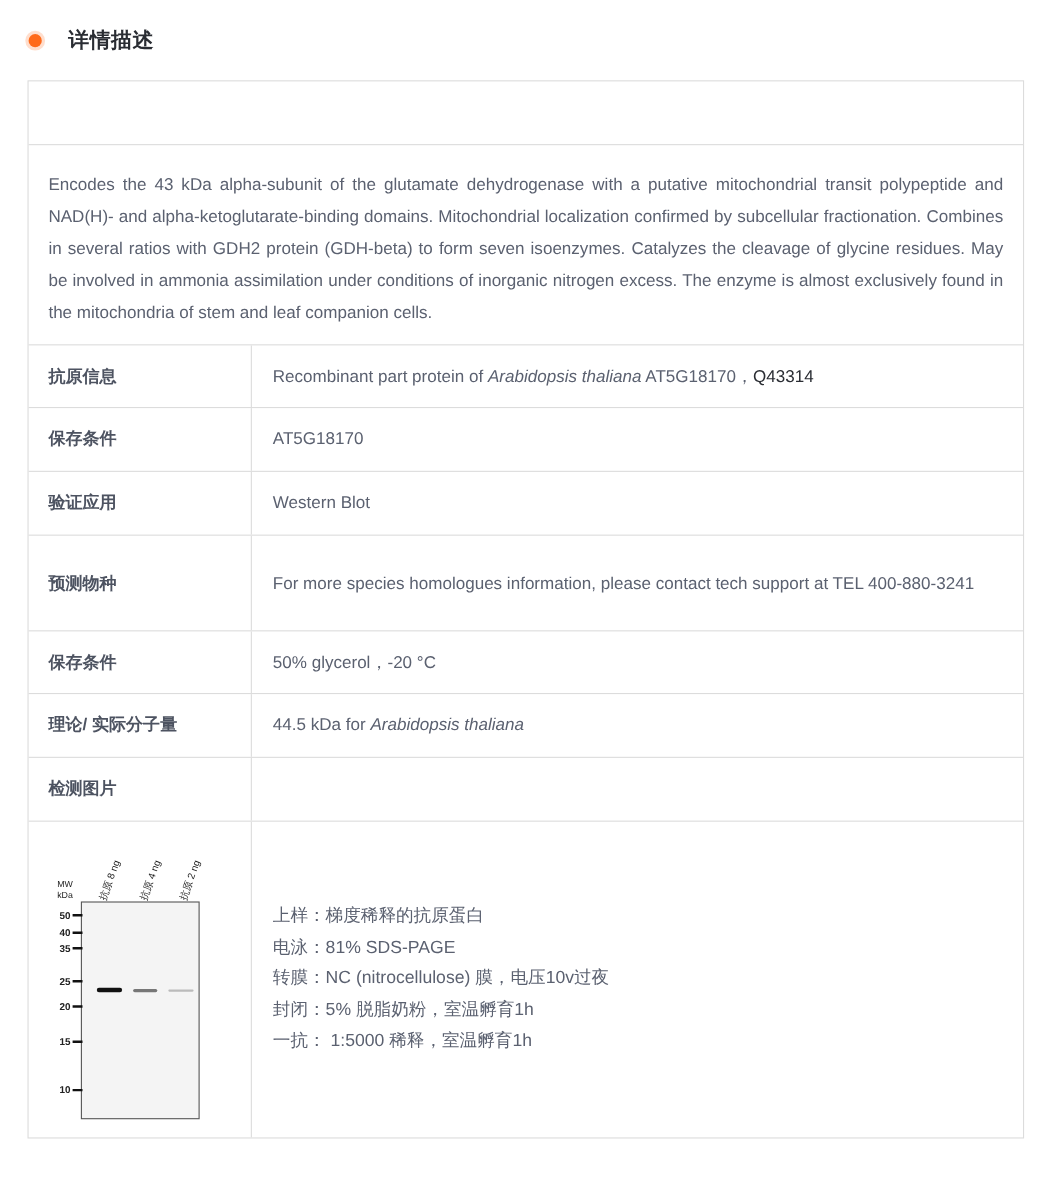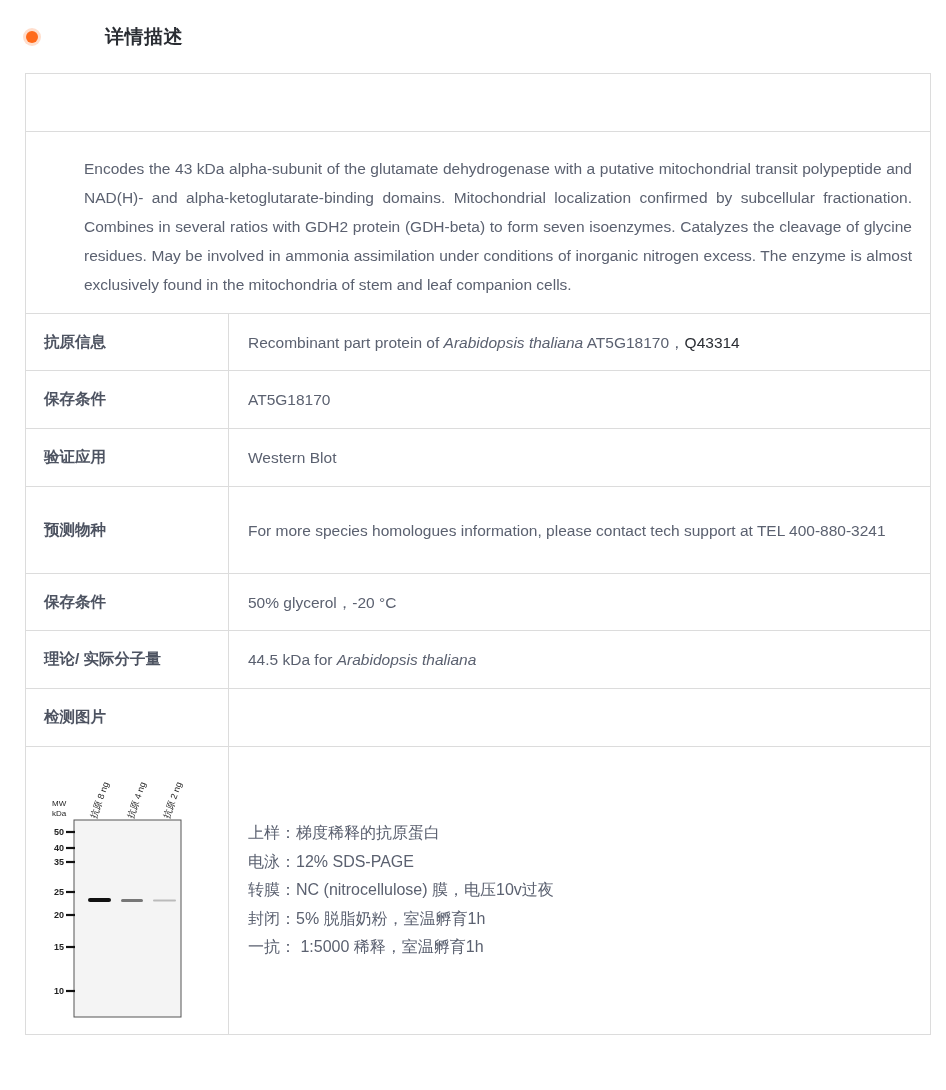--- a/index.html
+++ b/index.html
@@ -1,27 +1,27 @@
 <!DOCTYPE html>
 <html><head>
   <meta charset="utf-8">
   <style>
     * { box-sizing: border-box; margin: 0; padding: 0; }
     html, body { width: 946px; height: 1090px; background: #ffffff; overflow: hidden; }
     body { font-family: "Liberation Sans", "DejaVu Sans", sans-serif; color: #5b6170; position: relative; }
 
-    .section-header { position: absolute; left: 24px; top: 22px; height: 30px; display: flex; align-items: center; gap: 43px; }
+    .section-header { position: absolute; left: 24px; top: 22px; height: 30px; display: flex; align-items: center; }
     .dot { width: 12px; height: 12px; border-radius: 50%; background: #ff6a1a; box-shadow: 0 0 0 3px rgba(255,106,26,0.22); margin-left: 2px; }
     .section-title { margin-left: 24px; font-size: 19px; font-weight: bold; color: #2a2d33; letter-spacing: 0.5px; }
 
     .box { position: absolute; left: 25px; top: 73px; width: 906px; border: 1px solid #dcdcdc; }
     .empty-row { height: 58px; border-bottom: 1px solid #dcdcdc; }
     .bg-row { padding: 18px 18px 14px 18px; border-bottom: 1px solid #dcdcdc; }
     .bg-title { font-size: 15px; font-weight: bold; color: #4d5361; letter-spacing: 3px; height: 22px; line-height: 22px; }
-    .bg-text { font-size: 15.5px; line-height: 29px; text-align: justify; color: #5b6170; margin-top: 4px; margin-left: 40px; }
+    .bg-text { font-size: 15.5px; line-height: 29px; text-align: justify; color: #5b6170; margin-top: 4px; }
 
     .row { display: flex; border-bottom: 1px solid #dcdcdc; }
     .row:last-child { border-bottom: none; }
     .lbl { width: 203px; flex: none; border-right: 1px solid #dcdcdc; padding-left: 18px; display: flex; align-items: center; font-size: 15.5px; font-weight: bold; color: #4d5361; }
     .val { flex: 1; padding: 0 18px 0 19px; display: flex; align-items: center; font-size: 15.5px; color: #5b6170; line-height: 29px; }
     .val i { font-style: italic; }
     .val .dark { color: #2a2d33; }
     .h57 { height: 57px; justify-content: flex-end; }
     .h58 { height: 58px; }
     .h87 { height: 87px; }
@@ -120,19 +120,19 @@
           <line x1="40" y1="244" x2="49" y2="244"></line>
         </g>
 
         <rect x="62" y="151" width="23" height="4" rx="2" fill="#111"></rect>
         <rect x="95" y="152" width="22" height="3" rx="1.5" fill="#777"></rect>
         <rect x="127" y="152.5" width="23" height="2" rx="1" fill="#bbb"></rect>
       </svg>
     </div>
     <div class="steps">
       <div>上样：梯度稀释的抗原蛋白</div>
-      <div>电泳：12% SDS-PAGE</div>
+      <div>电泳：81% SDS-PAGE</div>
       <div>转膜：NC (nitrocellulose) 膜，电压10v过夜</div>
       <div>封闭：5% 脱脂奶粉，室温孵育1h</div>
       <div>一抗： 1:5000 稀释，室温孵育1h</div>
     </div>
   </div>
 </div>
 
 </body></html>

